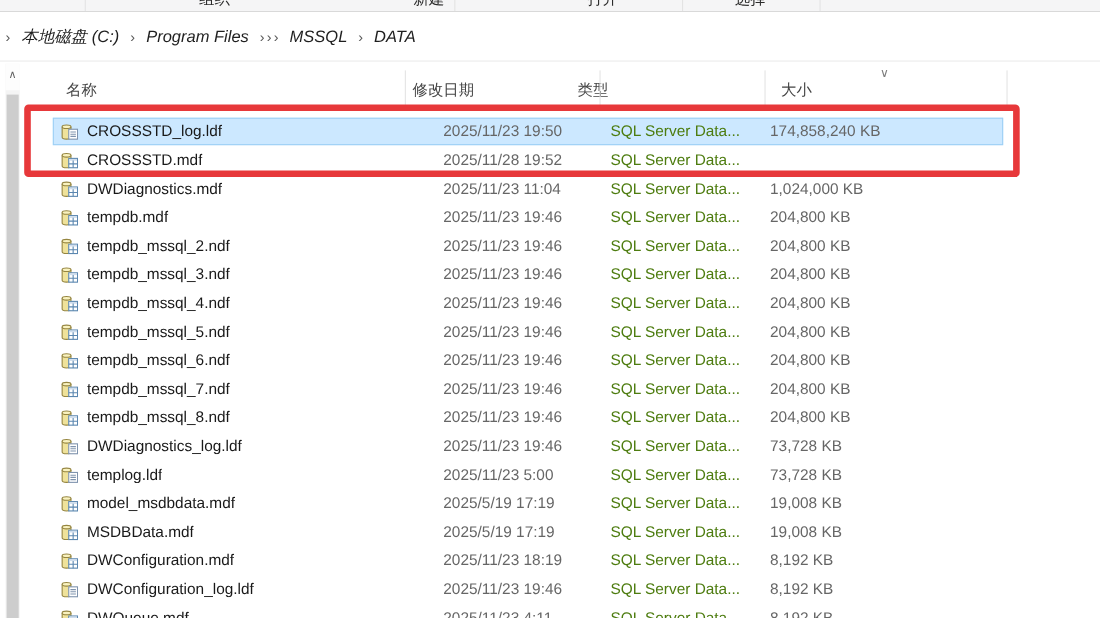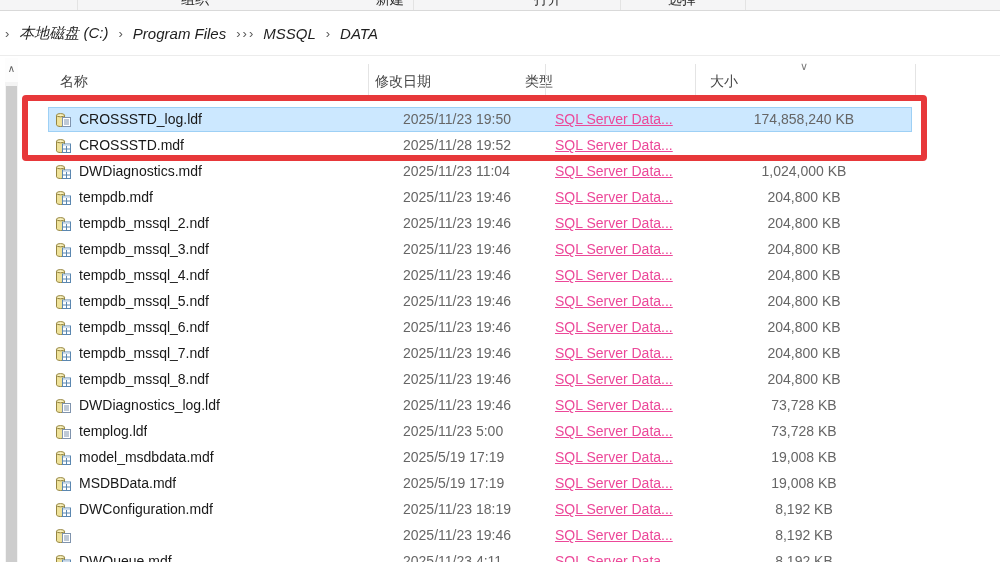--- a/index.html
+++ b/index.html
@@ -33,22 +33,22 @@
   
   .file-list{position:absolute;top:107px;left:0;right:0;}
   .row{position:relative;height:26px;font-size:14px;}
   .sel-bg{display:none;}
   .row.selected .sel-bg{display:block;position:absolute;left:48px;top:0;width:864px;height:25px;
           background:#cce8ff;border:1px solid #9bcfF5;border-color:#9ed0f5;box-sizing:border-box;}
   .cell{position:absolute;top:4px;white-space:nowrap;}
   .c-icon{position:absolute;left:55px;top:5px;width:16px;height:16px;}
   .c-name{left:79px;color:#191919;max-width:280px;overflow:hidden;}
   .c-date{left:375px;color:#666666;margin-left:28px;}
-  .c-type{left:555px;color:#ec4899;text-decoration:underline;}
-  .c-size{left:700px;width:208px;text-align:center;color:#666666;}
+  .c-type{left:555px;color:#4d7c0f;}
+  .c-size{left:700px;width:208px;text-align:left;color:#666666;}
   
   .redbox{position:absolute;left:22px;top:95px;width:905px;height:66px;box-sizing:border-box;
           border:6px solid #e7383a;border-radius:4px;z-index:10;pointer-events:none;}
 </style>
 </head>
 <body>
 
 <div class="ribbon">
   <span class="ribbon-label" style="left:195px">组织</span>
   <span class="ribbon-label" style="left:390px">新建</span>
@@ -347,20 +347,21 @@
     <div class="row">
 
     <svg class="c-icon" viewBox="0 0 16 16" width="16" height="16">
       <path d="M1.5 3.2 v9.6 c0 .9 1.8 1.7 4 1.7 s4 -.8 4 -1.7 V3.2" fill="#efe29a" stroke="#958540" stroke-width="1"></path>
       <ellipse cx="5.5" cy="3.2" rx="4" ry="1.6" fill="#f9f2bf" stroke="#958540" stroke-width="1"></ellipse>
       <rect x="7.5" y="5.5" width="8" height="9" fill="#ffffff" stroke="#7f93ad" stroke-width="1"></rect>
       <line x1="9" y1="8" x2="14" y2="8" stroke="#7f93ad" stroke-width="1"></line>
       <line x1="9" y1="10" x2="14" y2="10" stroke="#7f93ad" stroke-width="1"></line>
       <line x1="9" y1="12" x2="14" y2="12" stroke="#7f93ad" stroke-width="1"></line>
     </svg>
+    <span class="cell c-name">DWConfiguration_log.ldf</span>
     <span class="cell c-date">2025/11/23 19:46</span>
     <span class="cell c-type">SQL Server Data...</span>
     <span class="cell c-size">8,192 KB</span>
   </div>
     <div class="row">
 
     <svg class="c-icon" viewBox="0 0 16 16" width="16" height="16">
       <path d="M1.5 3.2 v9.6 c0 .9 1.8 1.7 4 1.7 s4 -.8 4 -1.7 V3.2" fill="#efe29a" stroke="#958540" stroke-width="1"></path>
       <ellipse cx="5.5" cy="3.2" rx="4" ry="1.6" fill="#f9f2bf" stroke="#958540" stroke-width="1"></ellipse>
       <rect x="7.5" y="6" width="8" height="8.5" fill="#ffffff" stroke="#5b87b0" stroke-width="1"></rect>

